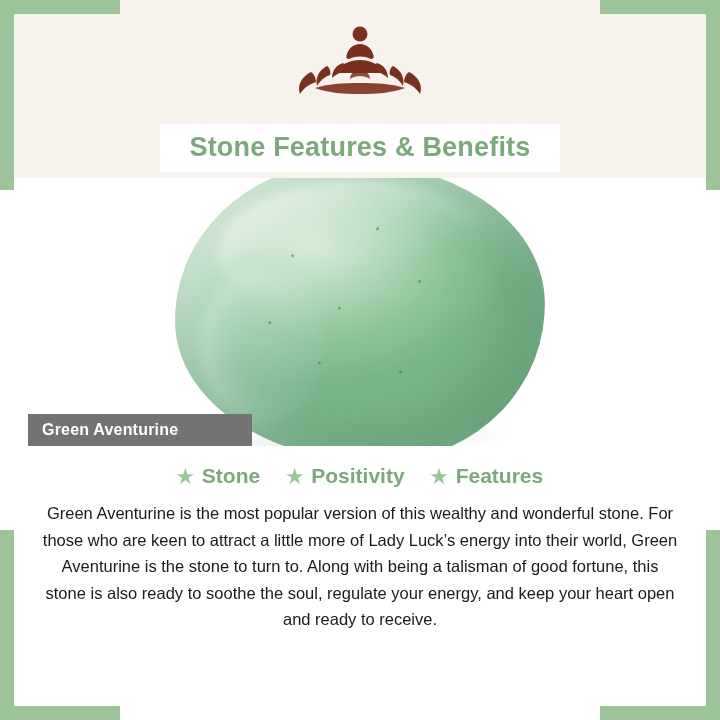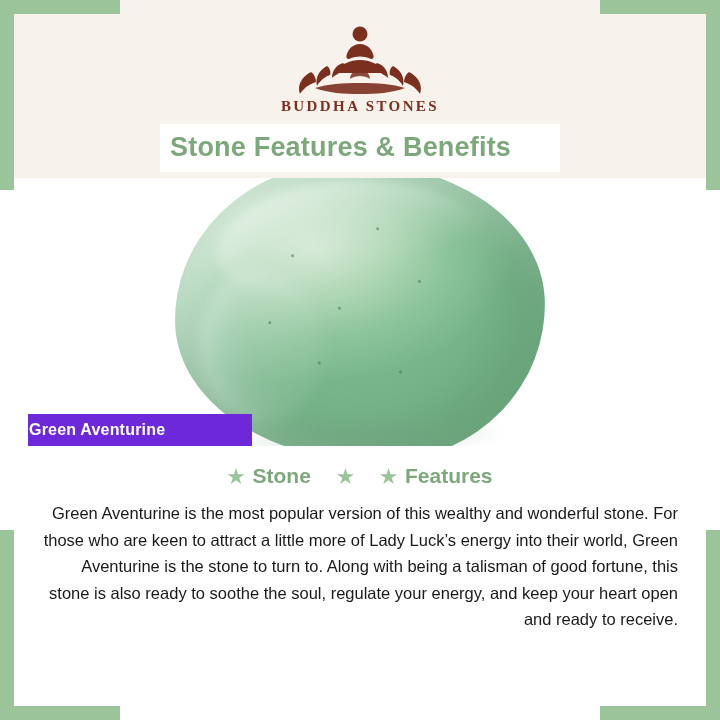--- a/index.html
+++ b/index.html
@@ -64,21 +64,21 @@
     font-weight: bold;
     font-family: "Liberation Serif", serif;
   }
   .title-band {
     position: absolute;
     left: 50%;
     transform: translateX(-50%);
     bottom: 6px;
     width: 400px;
     background: #ffffff;
-    text-align: left;
+    text-align: center;
     padding: 8px 10px 10px 10px;
     box-sizing: border-box;
   }
   .title-band h1 {
     margin: 0;
     font-size: 27px;
     line-height: 30px;
     font-weight: bold;
     color: #7da87b;
     letter-spacing: .2px;
@@ -147,24 +147,24 @@
     background: rgba(70,110,80,.55);
   }
 
   
   .caption-bar {
     position: absolute;
     left: 14px;
     bottom: 0;
     width: 224px;
     height: 32px;
-    background: #6d28d9;
+    background: #737373;
     display: flex;
     align-items: center;
-    padding-left: 1px;
+    padding-left: 14px;
     box-sizing: border-box;
     z-index: 6;
   }
   .caption-bar span {
     color: #ffffff;
     font-size: 16px;
     font-weight: bold;
     letter-spacing: .2px;
   }
 
@@ -193,21 +193,21 @@
   .star {
     color: #9cc49a;
     font-size: 19px;
     line-height: 1;
   }
   .body-text {
     margin: 0;
     font-size: 16.5px;
     line-height: 26.5px;
     color: #1a1a1a;
-    text-align: right;
+    text-align: center;
   }
 
   
   .bottom-space {
     height: 56px;
   }
 </style>
 </head>
 <body>
 
@@ -240,21 +240,20 @@
 
           <path d="M52 48c-8 4-12 12-10 20 0 0 4-8 13-11 1-3 0-7-3-9z"></path>
           <path d="M118 48c8 4 12 12 10 20 0 0-4-8-13-11-1-3 0-7 3-9z"></path>
 
           <path d="M36 54c-10 5-14 14-11 22 0 0 5-9 16-12 0-4-2-8-5-10z"></path>
           <path d="M134 54c10 5 14 14 11 22 0 0-5-9-16-12 0-4 2-8 5-10z"></path>
 
           <path d="M40 70c12-4 28-5 45-5s33 1 45 5c-13 5-29 6-45 6s-32-1-45-6z" opacity=".9"></path>
         </g>
       </svg>
-      <span class="logo-text">BUDDHA STONES</span>
     </div>
     <div class="title-band">
       <h1>Stone Features &amp; Benefits</h1>
     </div>
   </div>
 
   <div class="hero">
     <div class="stone">
       <div class="stone-body"></div>
       <div class="stone-facet-top"></div>
@@ -274,20 +273,21 @@
   </div>
 
   <div class="content">
     <div class="keywords">
       <div class="keyword">
         <span class="star">★</span>
         <span>Stone</span>
       </div>
       <div class="keyword">
         <span class="star">★</span>
+        <span>Positivity</span>
       </div>
       <div class="keyword">
         <span class="star">★</span>
         <span>Features</span>
       </div>
     </div>
     <p class="body-text">Green Aventurine is the most popular version of this wealthy and wonderful stone. For those who are keen to attract a little more of Lady Luck’s energy into their world, Green Aventurine is the stone to turn to. Along with being a talisman of good fortune, this stone is also ready to soothe the soul, regulate your energy, and keep your heart open and ready to receive.</p>
   </div>
 
   <div class="bottom-space"></div>

